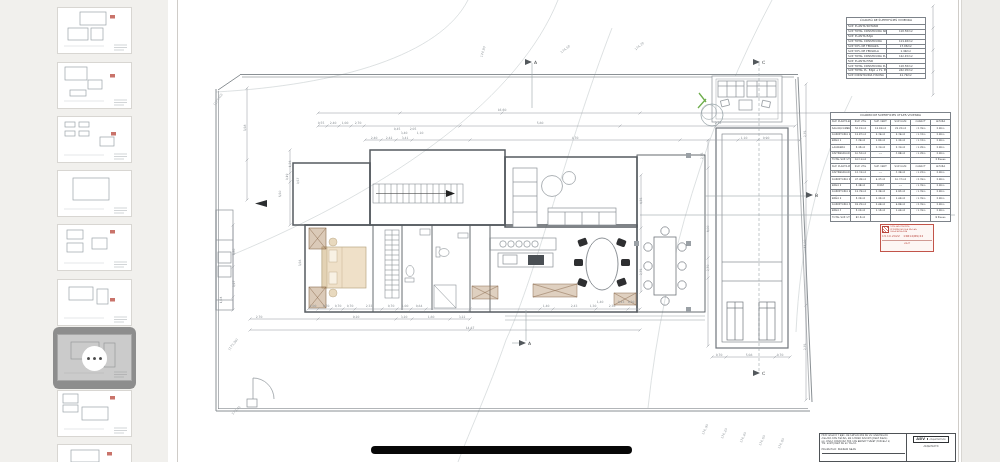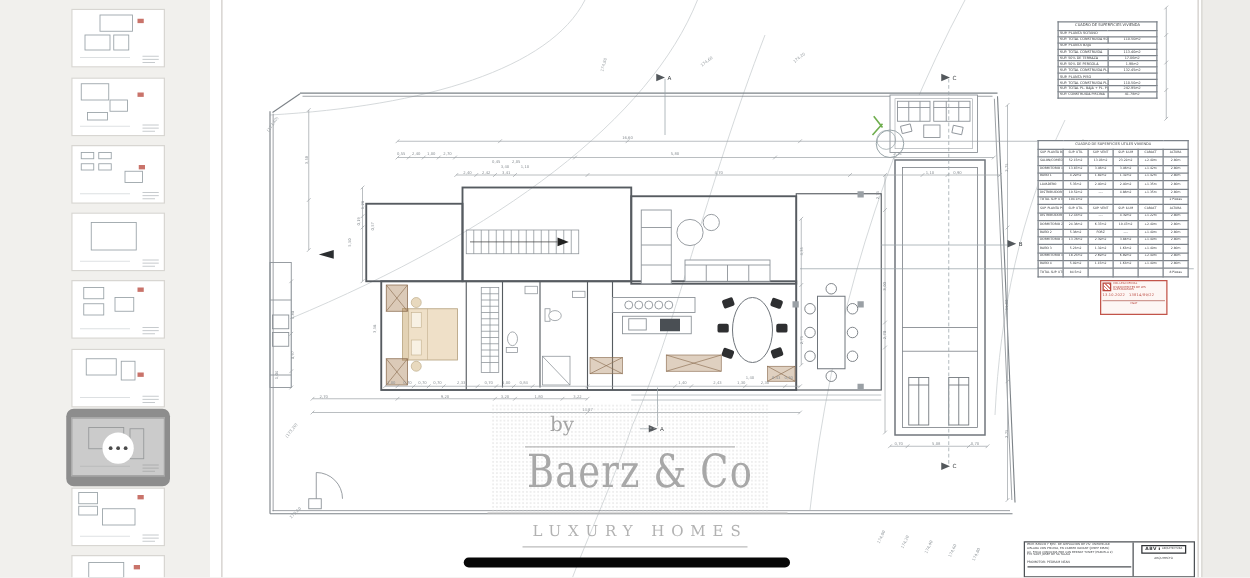--- a/index.html
+++ b/index.html
@@ -719,29 +719,20 @@
         <div>ILLES BALEARS</div>
       </div>
     </div>
     <div class="date">
       <span>13.10.2022</span>&nbsp;&nbsp;
       <span>13814/89/22</span>
     </div>
     <div class="foot">VISAT</div>
   </div>
 
-  <div class="wm">
-    <div class="texture"></div>
-    <div class="by">by</div>
-    <div class="rule1"></div>
-    <div class="brand">Baerz &amp; Co</div>
-    <div class="rule2"></div>
-    <div class="tagline">LUXURY HOMES</div>
-    <div class="rule3"></div>
-  </div>
   <div class="blackbar"></div>
 
   <div class="tblock">
     <div class="proj">
       <div class="ln">PROY. BASICO Y EJEC. DE AMPLIACION DE VIV. UNIFAMILIAR</div>
       <div class="ln">AISLADA CON PISCINA, EN CARRER DAVANT (JOSEP RIBAS)</div>
       <div class="ln">s/n, FINCA CONOCIDA POR CAN BERNAT TUNIET (PARCELA 2)</div>
       <div class="ln">T.M. SANT JOSEP DE SA TALAIA</div>
       <div class="promo">PROMOTOR:  PEDRAM NEAN</div>
       <div class="cutrow"></div>

